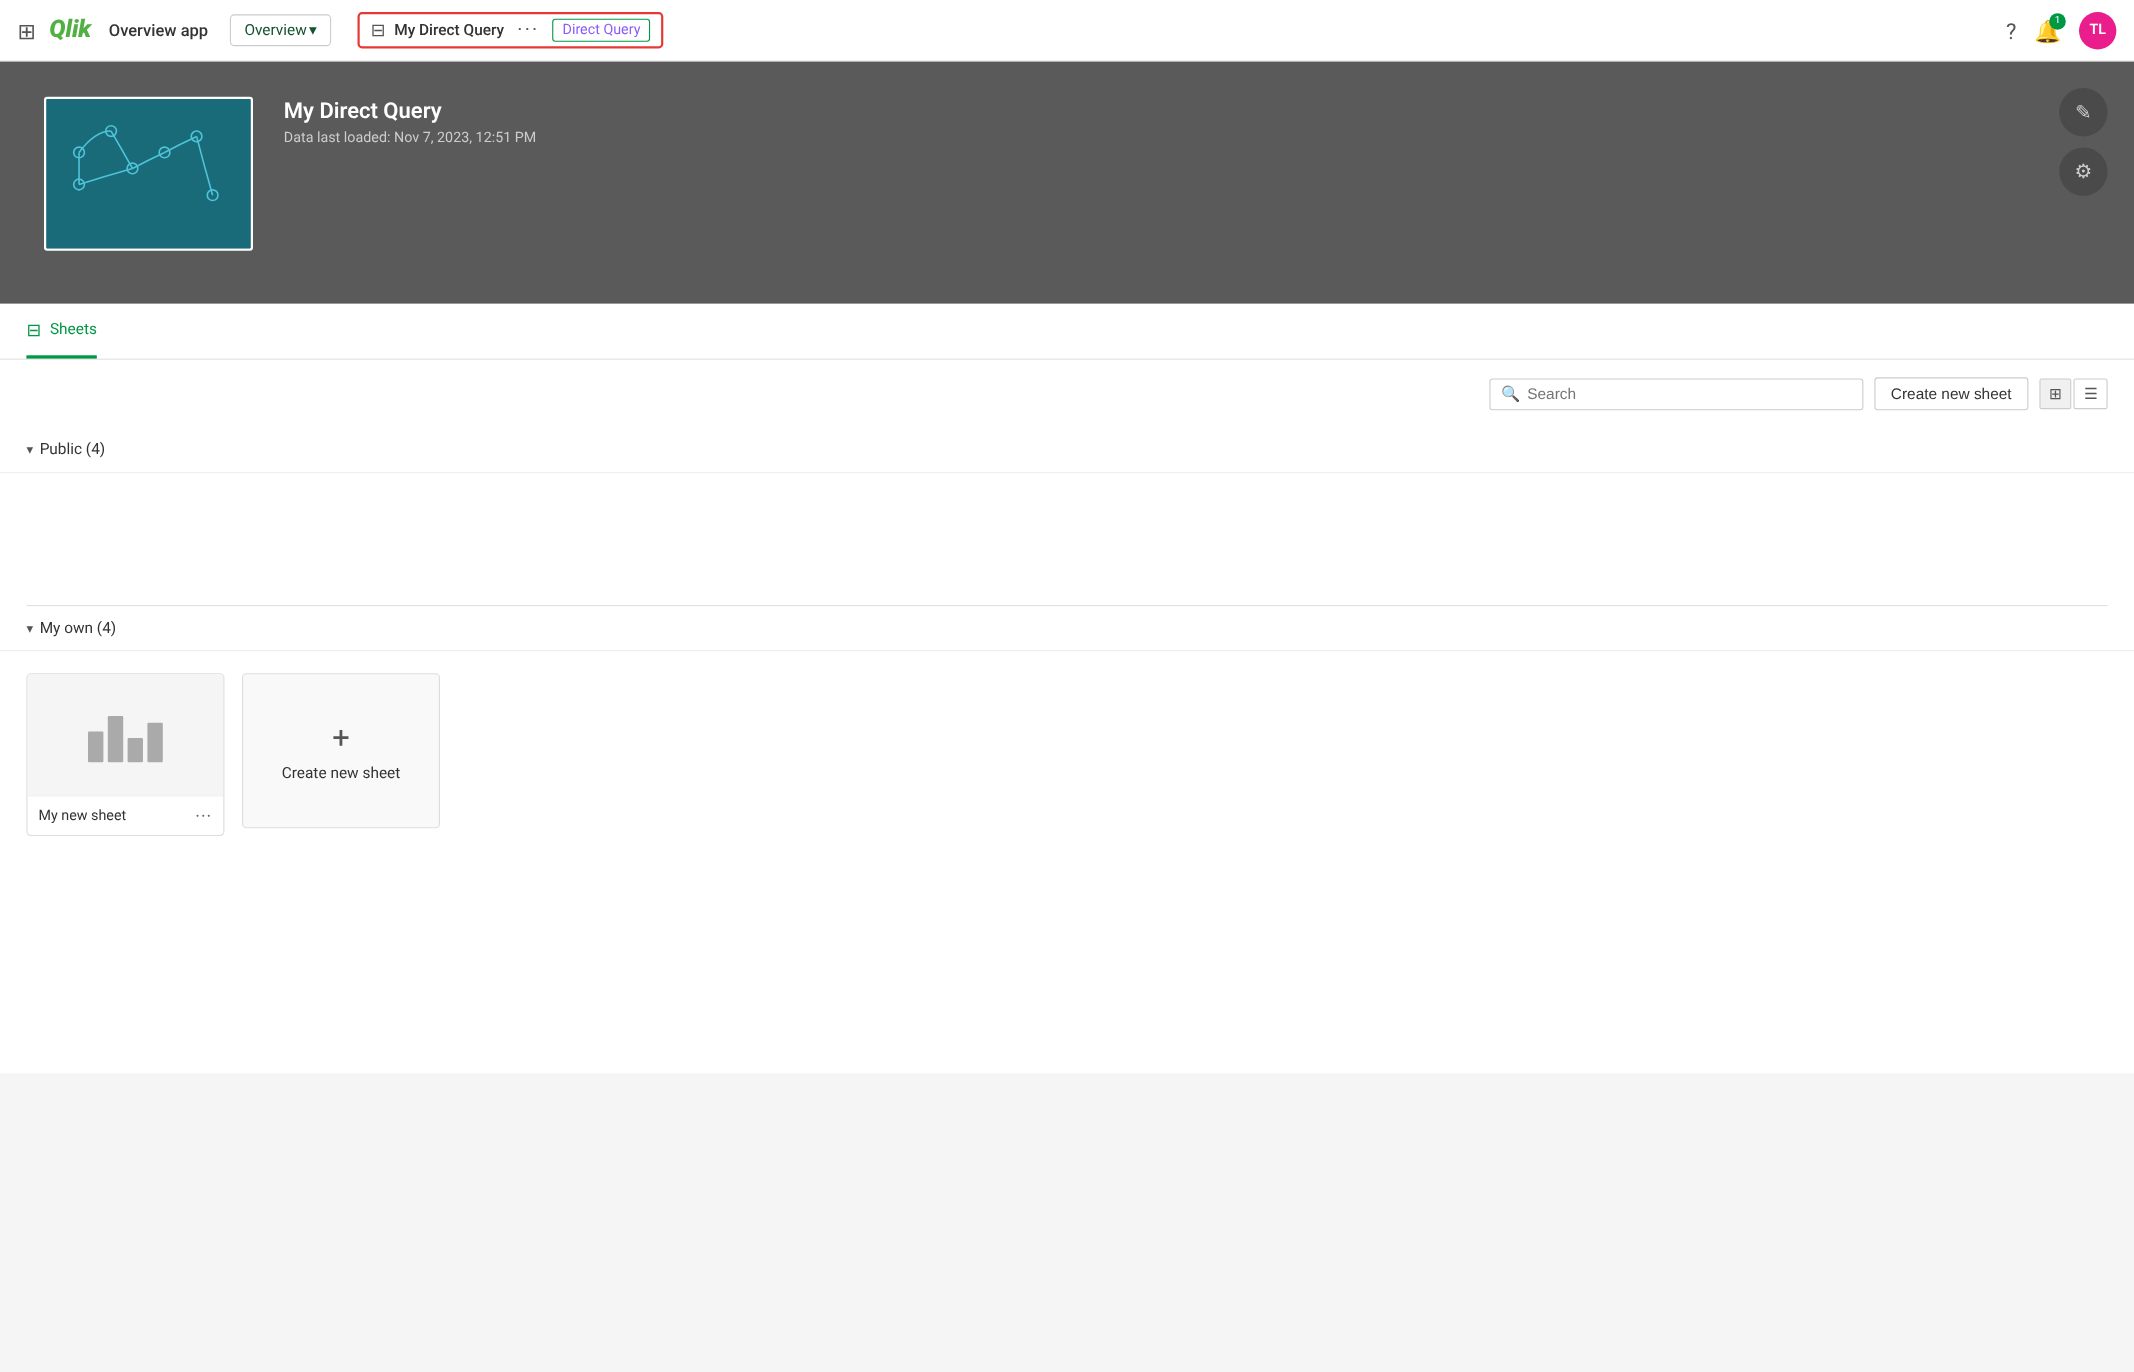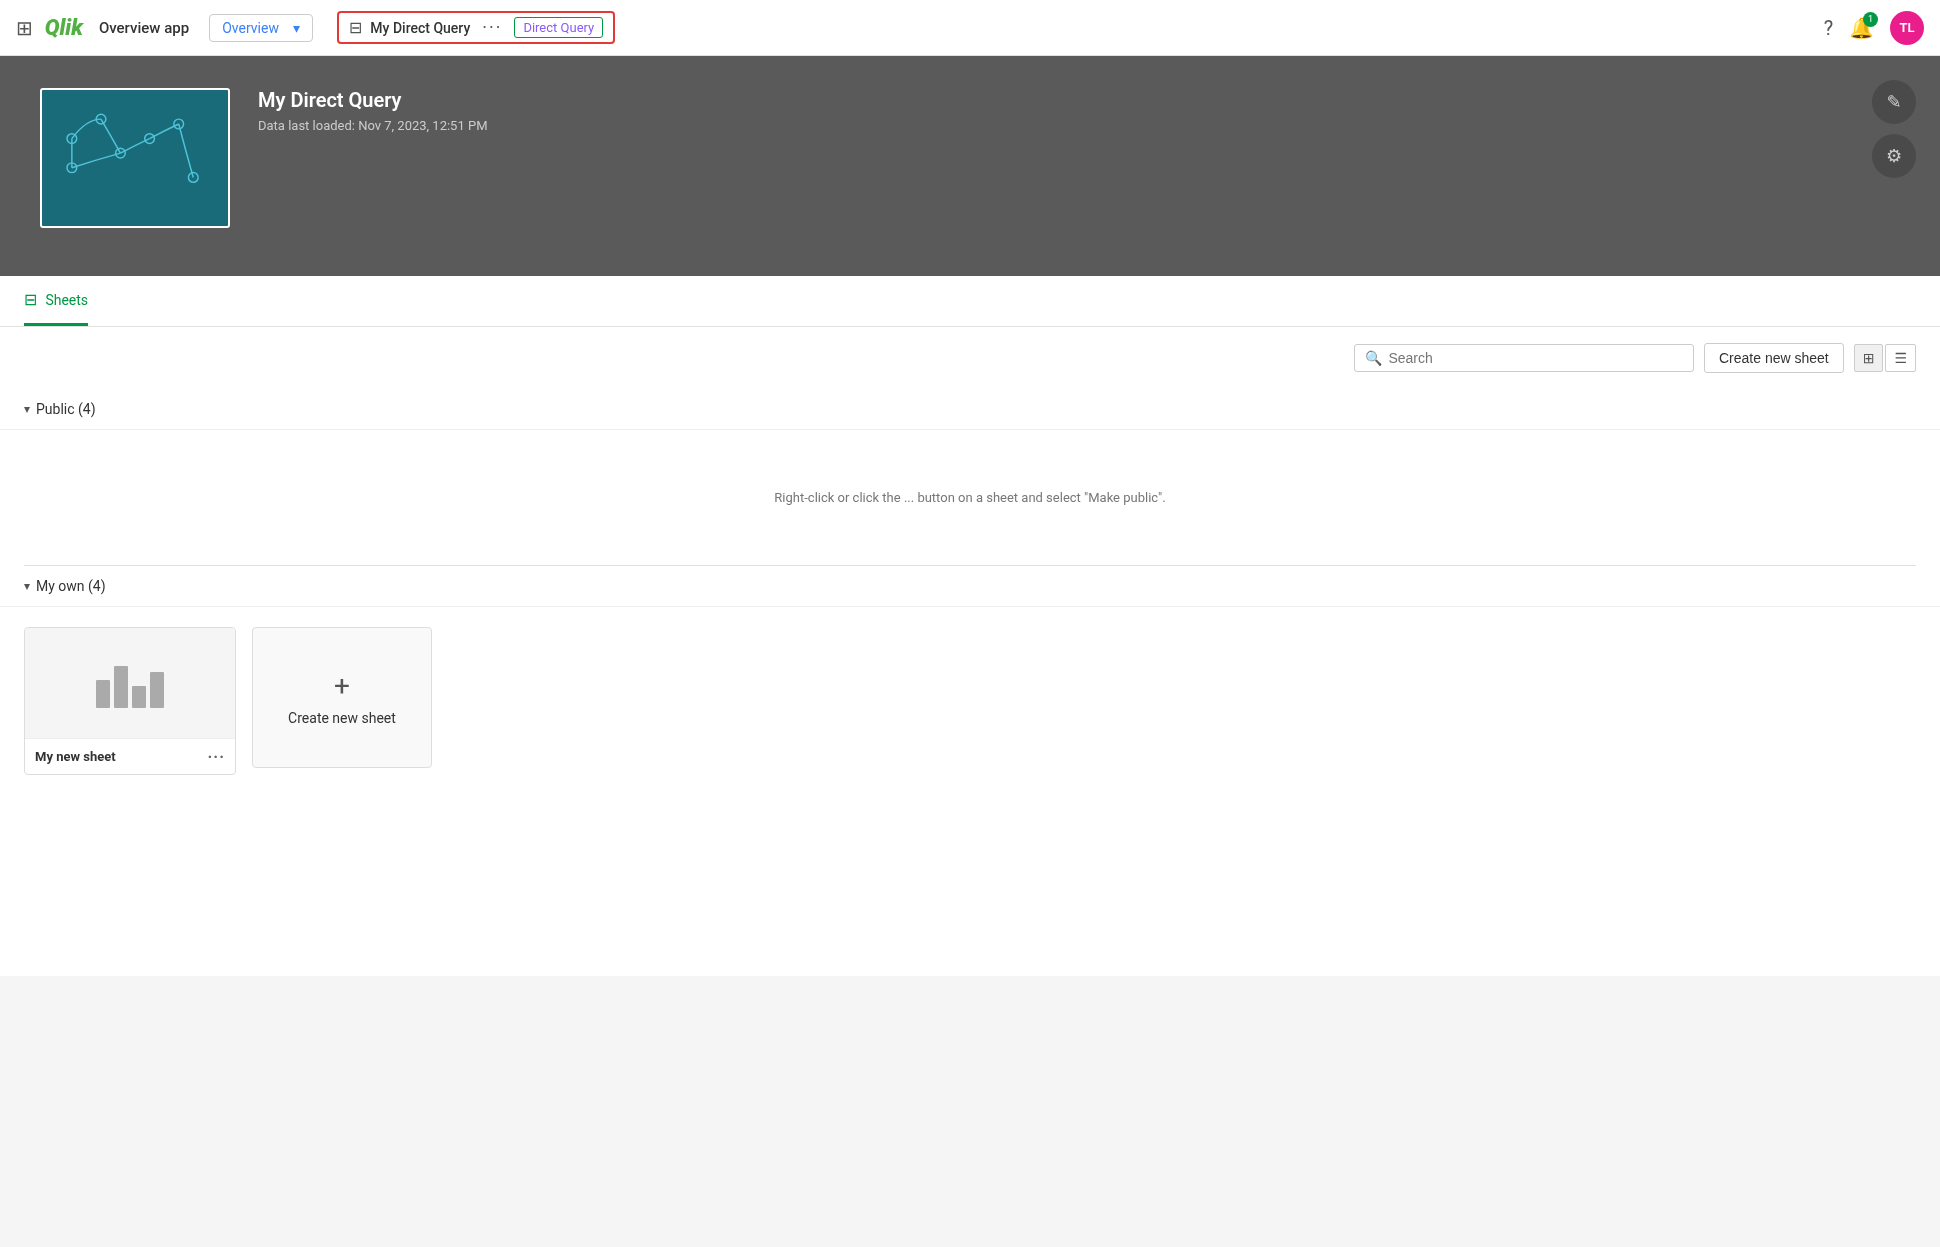--- a/index.html
+++ b/index.html
@@ -12,23 +12,23 @@
       height: 56px;
       background: #fff;
       border-bottom: 1px solid #e0e0e0;
       padding: 0 16px;
       gap: 12px;
     }
     .grid-icon { color: #555; font-size: 20px; cursor: pointer; }
     .qlik-logo { color: #52b043; font-size: 22px; font-weight: 900; font-style: italic; }
     .app-title { font-size: 15px; color: #333; font-weight: 500; margin-left: 4px; }
     .overview-dropdown {
-      display: flex; align-items: center; gap: 14px;
+      display: flex; align-items: center; gap: 2px;
       border: 1px solid #ccc; border-radius: 4px;
-      padding: 5px 12px; font-size: 14px; color: #3b82f6;
+      padding: 5px 12px; font-size: 14px; color: #14532d;
       background: #fff; cursor: pointer; margin-left: 8px;
     }
     .active-app-pill {
       display: flex; align-items: center; gap: 8px;
       border: 2px solid #e53935; border-radius: 4px;
       padding: 4px 10px; margin-left: 12px;
       background: #fff;
     }
     .pill-icon { color: #555; font-size: 16px; }
     .pill-name { font-size: 14px; color: #333; font-weight: 500; }
@@ -141,22 +141,22 @@
     }
     .empty-state-title { font-size: 14px; font-weight: 600; margin-bottom: 6px; }
     .empty-state-sub { font-size: 13px; color: #777; }
 
     
     .cards-grid {
       display: flex; flex-wrap: wrap; gap: 16px;
       padding: 20px 24px;
     }
     .sheet-card {
-      width: 212px; border: 1px solid #ddd; border-radius: 4px;
-      overflow: hidden; background: #fff; cursor: pointer; font-weight: bold;
+      width: 180px; border: 1px solid #ddd; border-radius: 4px;
+      overflow: hidden; background: #fff; cursor: pointer;
     }
     .sheet-card-thumb {
       height: 110px; background: #f5f5f5;
       display: flex; align-items: center; justify-content: center;
     }
     .bar-chart-icon {
       display: flex; align-items: flex-end; gap: 4px; height: 50px;
     }
     .bar { background: #aaa; border-radius: 1px; }
     .sheet-card-footer {
@@ -256,21 +256,20 @@
       <button class="view-btn">☰</button>
     </div>
   </div>
 
   <div class="section-header">
     <span class="chevron">▾</span>
     <span>Public (4)</span>
   </div>
 
   <div class="empty-state">
-    <div class="empty-state-sub">Right-click or click the ... button on a sheet and select "Make public".</div>
   </div>
 
   <div class="divider"></div>
 
   <div class="section-header">
     <span class="chevron">▾</span>
     <span>My own (4)</span>
   </div>
 
   <div class="cards-grid">

